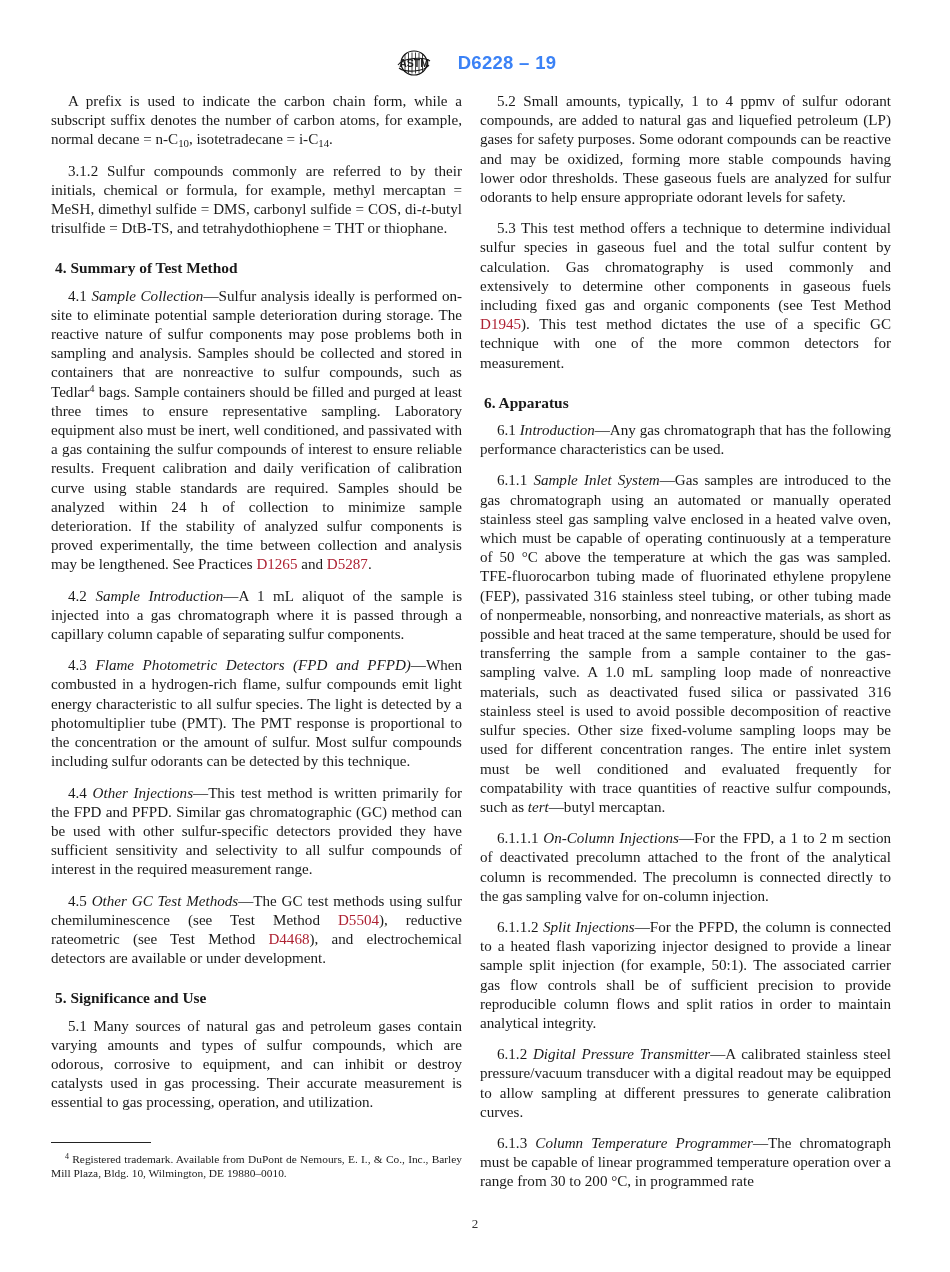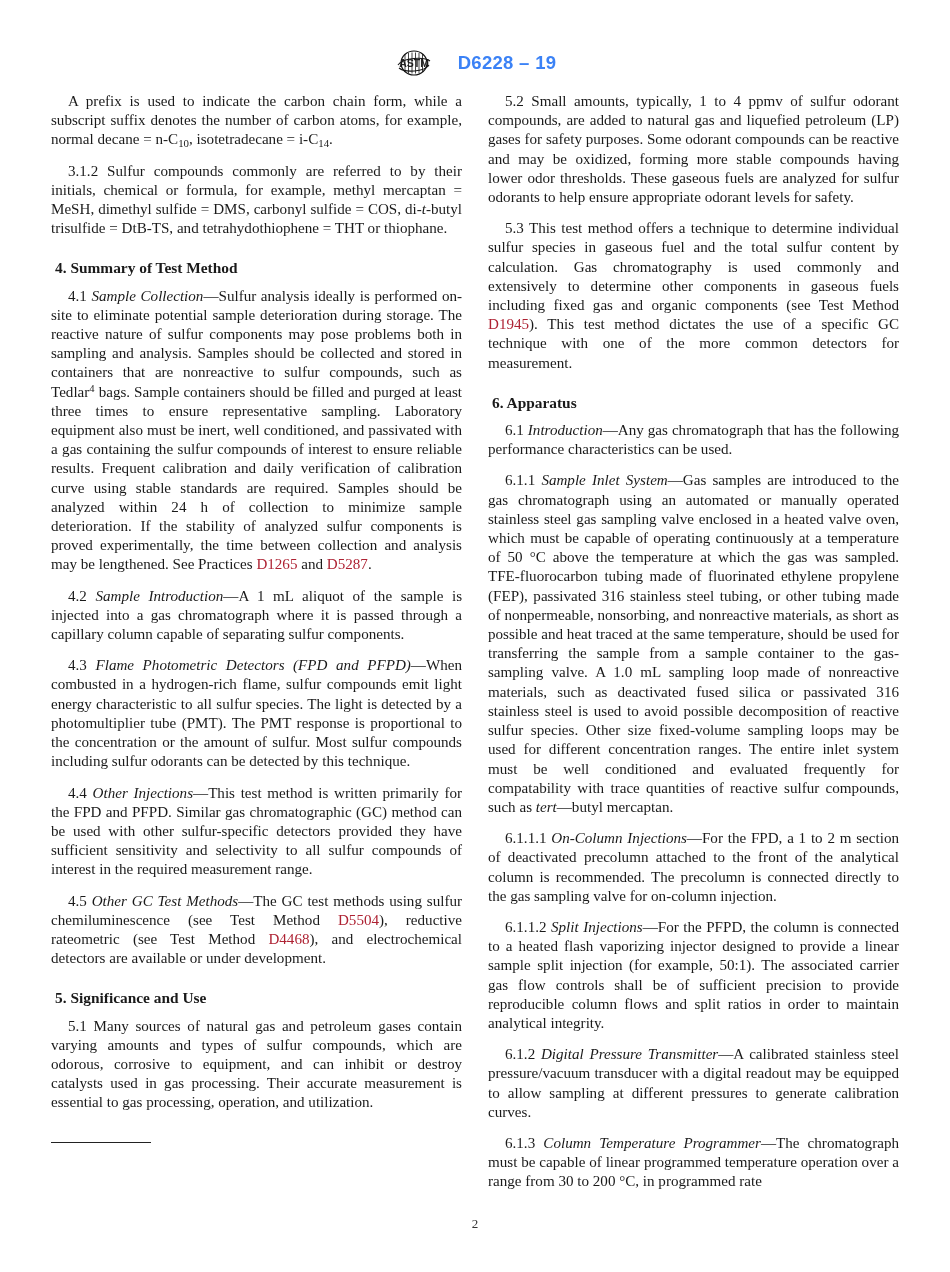--- a/index.html
+++ b/index.html
@@ -47,21 +47,21 @@
     white-space: nowrap;
   }
 
   
   .columns {
     position: absolute;
     top: 92px;
     left: 51px;
     width: 848px;
     display: flex;
-    gap: 26px;
+    gap: 18px;
   }
   .col {
     width: 411px;
     position: relative;
   }
 
   p.body {
     margin: 0;
     font-size: 15.1px;
     line-height: 19.2px;
@@ -176,17 +176,18 @@
       <p class="body gap">6.1.1 <span class="it">Sample Inlet System</span>—Gas samples are introduced to the gas chromatograph using an automated or manually operated stainless steel gas sampling valve enclosed in a heated valve oven, which must be capable of operating continuously at a temperature of 50 °C above the temperature at which the gas was sampled. TFE-fluorocarbon tubing made of fluorinated ethylene propylene (FEP), passivated 316 stainless steel tubing, or other tubing made of nonpermeable, nonsorbing, and nonreactive materials, as short as possible and heat traced at the same temperature, should be used for transferring the sample from a sample container to the gas-sampling valve. A 1.0 mL sampling loop made of nonreactive materials, such as deactivated fused silica or passivated 316 stainless steel is used to avoid possible decomposition of reactive sulfur species. Other size fixed-volume sampling loops may be used for different concentration ranges. The entire inlet system must be well conditioned and evaluated frequently for compatability with trace quantities of reactive sulfur compounds, such as <span class="it">tert</span>—butyl mercaptan.</p>
       <p class="body gap">6.1.1.1 <span class="it">On-Column Injections</span>—For the FPD, a 1 to 2 m section of deactivated precolumn attached to the front of the analytical column is recommended. The precolumn is connected directly to the gas sampling valve for on-column injection.</p>
       <p class="body gap">6.1.1.2 <span class="it">Split Injections</span>—For the PFPD, the column is connected to a heated flash vaporizing injector designed to provide a linear sample split injection (for example, 50:1). The associated carrier gas flow controls shall be of sufficient precision to provide reproducible column flows and split ratios in order to maintain analytical integrity.</p>
       <p class="body gap">6.1.2 <span class="it">Digital Pressure Transmitter</span>—A calibrated stainless steel pressure/vacuum transducer with a digital readout may be equipped to allow sampling at different pressures to generate calibration curves.</p>
       <p class="body gap">6.1.3 <span class="it">Column Temperature Programmer</span>—The chromatograph must be capable of linear programmed temperature operation over a range from 30 to 200 °C, in programmed rate</p>
     </div>
   </div>
 
   <div class="footnote-wrap">
     <div class="footnote-rule"></div>
+    <p class="footnote"><sup>4</sup><span> Registered trademark. Available from DuPont de Nemours, E. I., &amp; Co., Inc., Barley Mill Plaza, Bldg. 10, Wilmington, DE 19880–0010.</span></p>
   </div>
 
   <div class="page-number">2</div>
 
 </div>
 
 </body></html>

